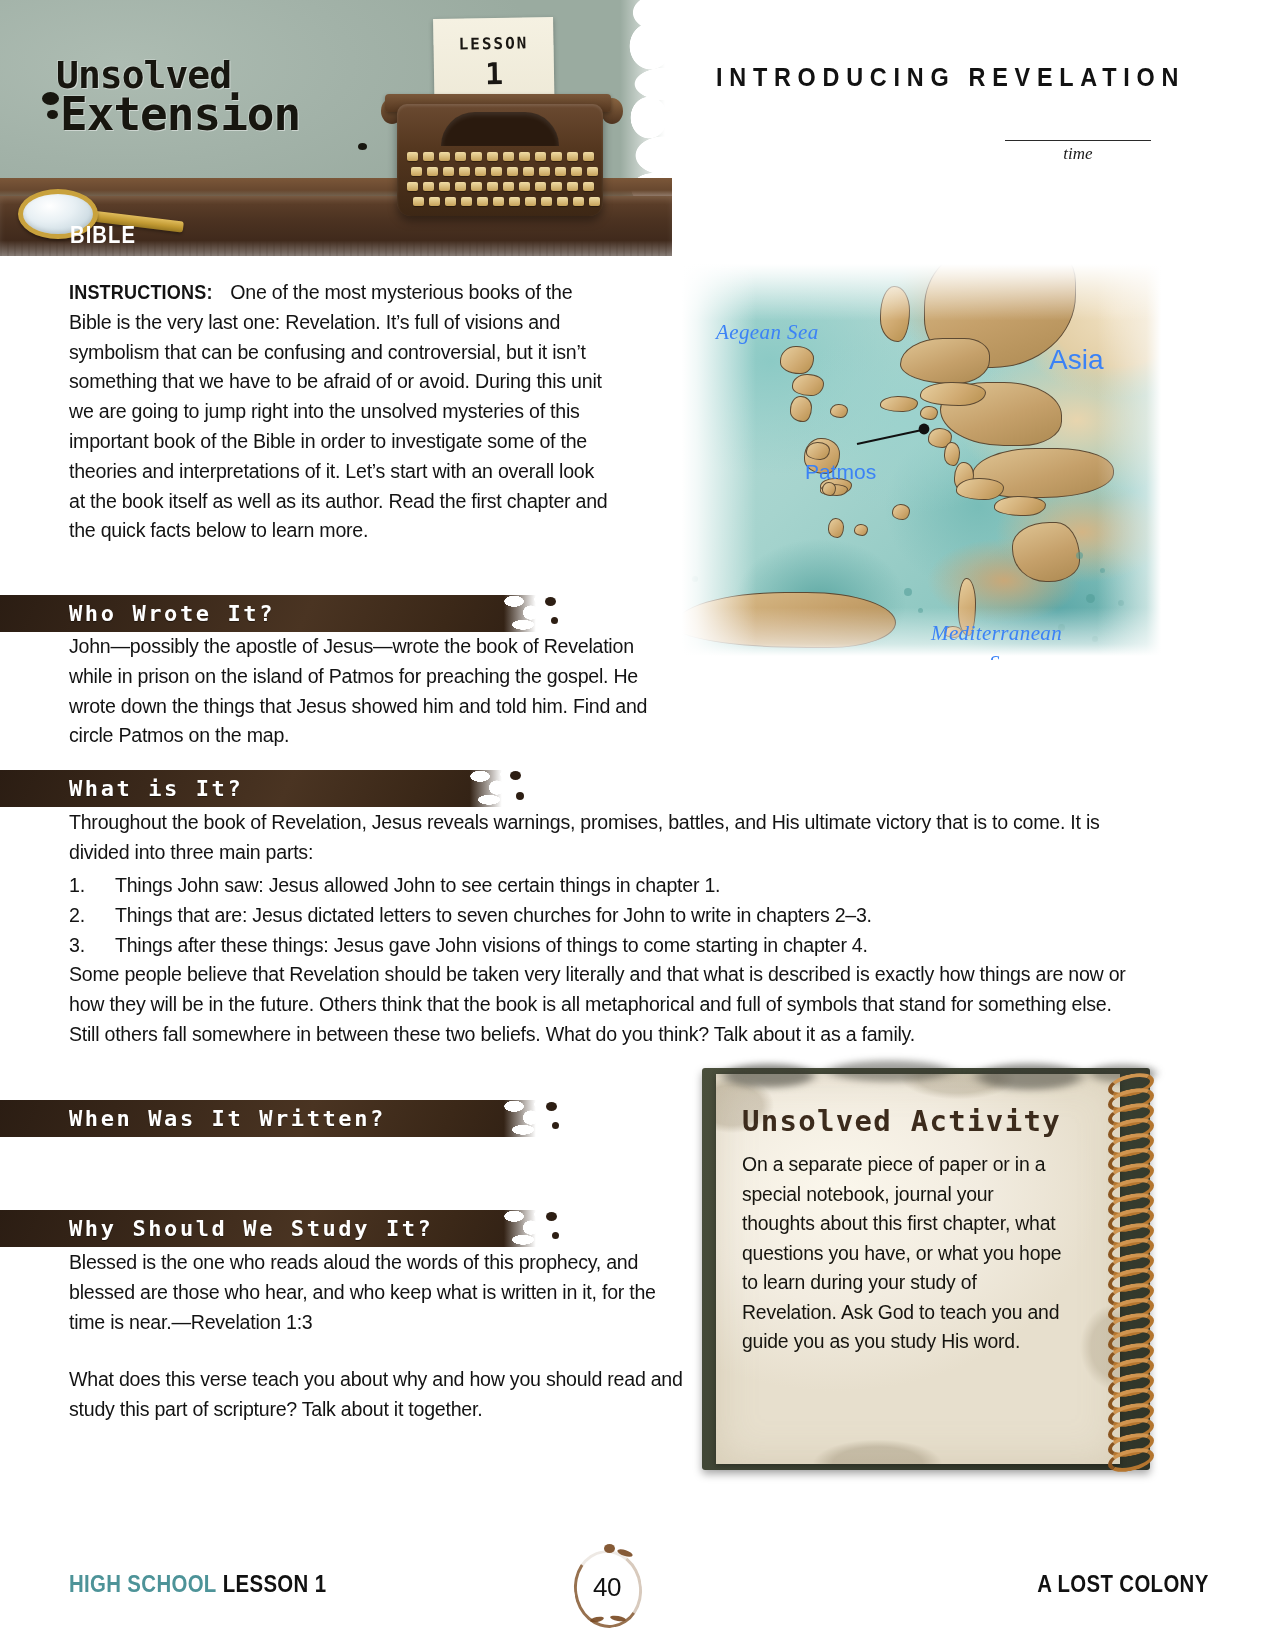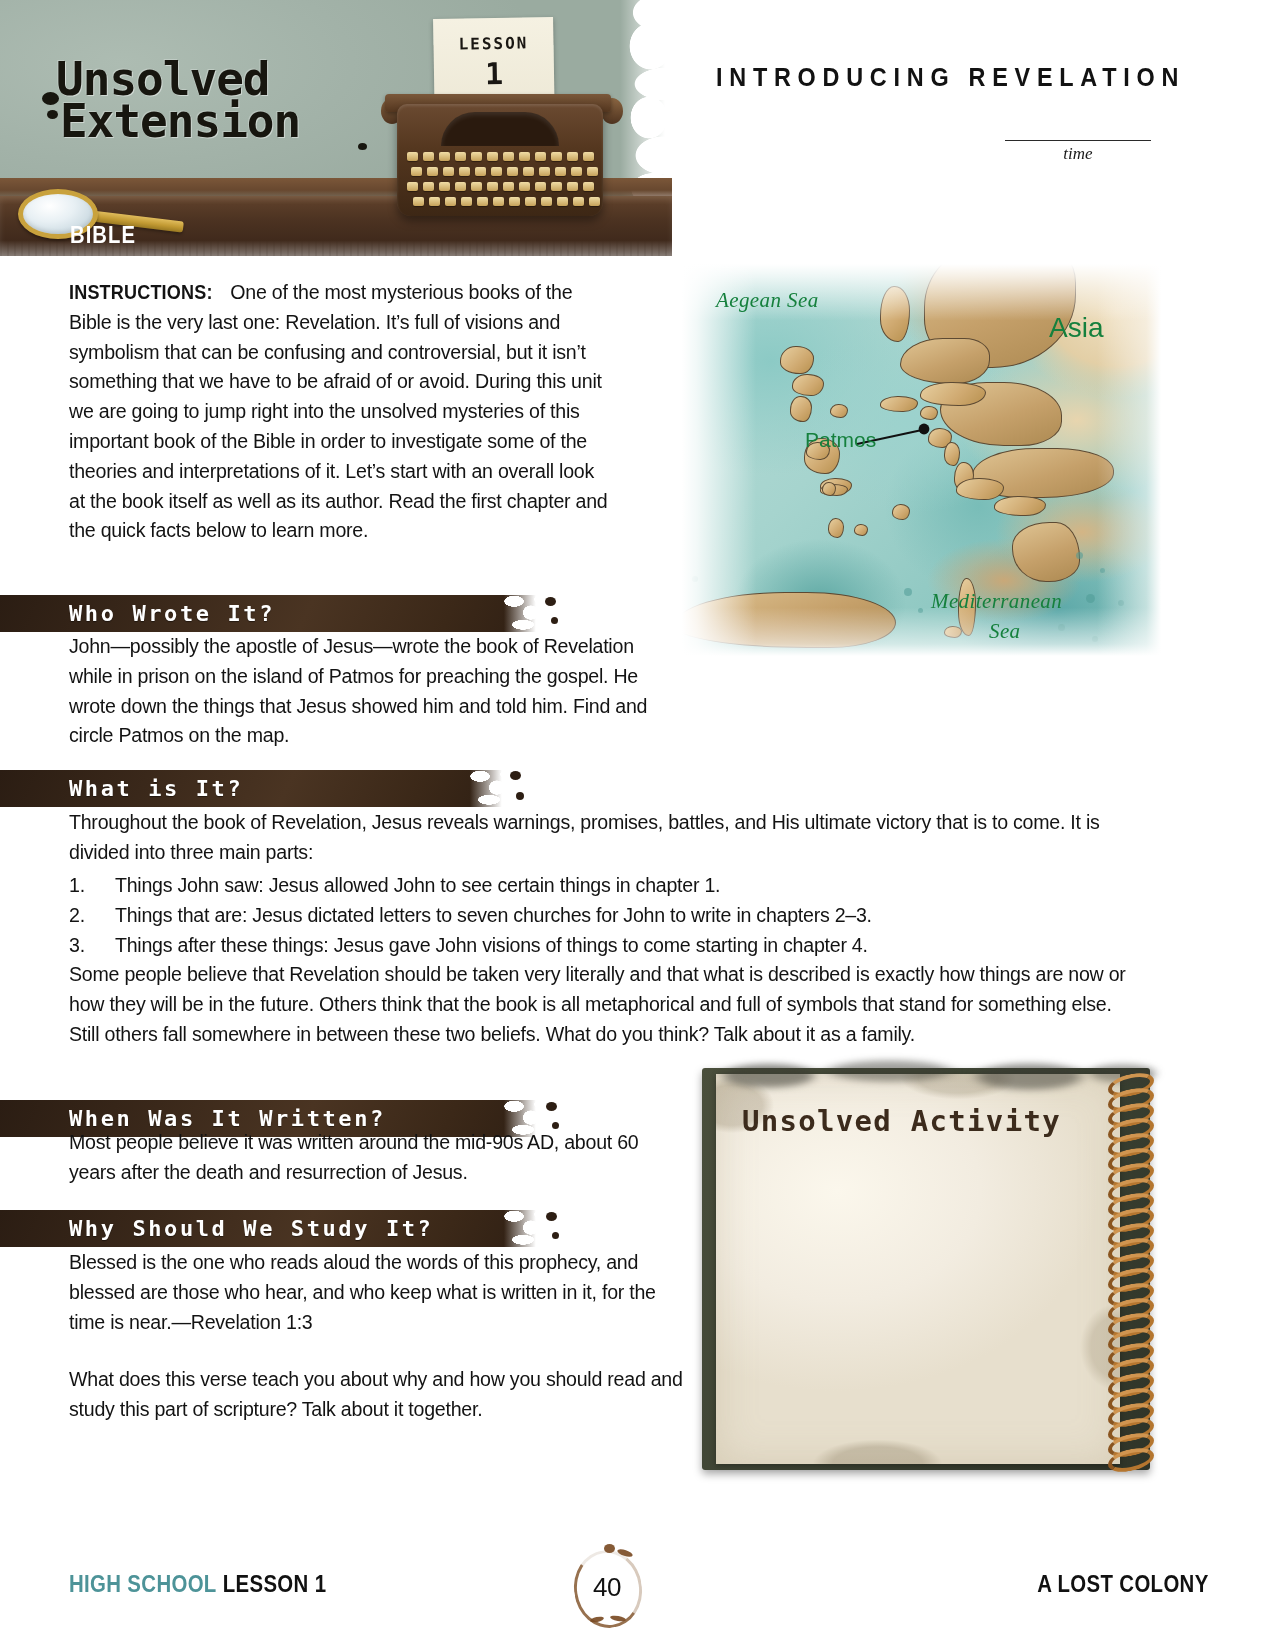--- a/index.html
+++ b/index.html
@@ -50,21 +50,21 @@
   }
   .hb-title{
     position:absolute;left:56px;top:58px;width:360px;
     font-family:"DejaVu Sans Mono", monospace;
     font-weight:700;
     color:#17160f;
     line-height:.92;
     text-shadow:1px 1px 0 rgba(255,255,255,.45), -1px -1px 0 rgba(255,255,255,.25);
     letter-spacing:-1px;
   }
-  .hb-title .l1{font-size:46px;display:block;}
+  .hb-title .l1{font-size:38px;display:block;}
   .hb-title .l2{font-size:46px;display:block;margin-left:4px;}
   .hb-splat{
     position:absolute;background:#17160f;border-radius:50%;
   }
   .hb-bible{
     position:absolute;left:70px;top:222px;
     font-family:"Liberation Sans Narrow","Liberation Sans",sans-serif;
     font-weight:700;font-size:23px;letter-spacing:1.2px;color:#fff;
     transform:scaleX(.88);transform-origin:left center;
   }
@@ -238,21 +238,22 @@
     border:1.3px solid #5d4a33;
     border-radius:48% 52% 40% 60%/55% 45% 58% 42%;
   }
   .mainland{
     position:absolute;
     background:linear-gradient(160deg,#dfc493,#c5a06a 55%,#ad8a52);
     border:1.4px solid #5d4a33;
   }
   .map-lbl{
     position:absolute;font-family:"Liberation Sans",sans-serif;
-    color:#15803d;
+    color:#3b82f6;
+    margin-top:32px;
   }
   .map-lbl.it{font-family:"Liberation Serif",serif;font-style:italic;font-size:21px;letter-spacing:.4px;}
   .splat-dot{position:absolute;border-radius:50%;background:#4e9a96;opacity:.55;}
 
   
   .notebook{
     position:absolute;left:694px;top:1060px;width:466px;height:418px;
   }
   .nb-shadow{
     position:absolute;left:-14px;top:-6px;width:486px;height:430px;
@@ -523,21 +524,20 @@
     </li>
   </ul>
   <div class="sect-body bodytext" style="left:69px;top:960px;width:1075px;">Some people believe that Revelation should be taken very literally and that what is described is exactly how things are now or how they will be in the future. Others think that the book is all metaphorical and full of symbols that stand for something else. Still others fall somewhere in between these two beliefs. What do you think? Talk about it as a family.</div>
 
   <div class="banner" style="top:1090px;width:556px;margin-top:10px;">
     <span class="btext">When Was It Written?</span>
     <span class="frayed" style="right:-8px;"></span>
     <span class="blob" style="left:546px;top:2px;width:11px;height:9px;"></span>
     <span class="blob" style="left:552px;top:22px;width:7px;height:7px;"></span>
   </div>
-  <div class="sect-body bodytext" style="left:69px;top:1128px;width:600px;">Most people believe it was written around the mid-90s AD, about 60 years after the death and resurrection of Jesus.</div>
 
   <div class="banner" style="top:1210px;width:556px;">
     <span class="btext">Why Should We Study It?</span>
     <span class="frayed" style="right:-8px;"></span>
     <span class="blob" style="left:546px;top:2px;width:11px;height:9px;"></span>
     <span class="blob" style="left:552px;top:22px;width:7px;height:7px;"></span>
   </div>
   <div class="sect-body bodytext" style="left:69px;top:1248px;width:620px;">Blessed is the one who reads aloud the words of this prophecy, and blessed are those who hear, and who keep what is written in it, for the time is near.—Revelation 1:3</div>
   <div class="sect-body bodytext" style="left:69px;top:1365px;width:620px;">What does this verse teach you about why and how you should read and study this part of scripture? Talk about it together.</div>
 
@@ -568,20 +568,21 @@
       <span class="coil-ring" style="top:270px"></span>
         <span class="coil-ring" style="top:285px"></span>
       <span class="coil-ring" style="top:300px"></span>
         <span class="coil-ring" style="top:315px"></span>
       <span class="coil-ring" style="top:330px"></span>
         <span class="coil-ring" style="top:345px"></span>
       <span class="coil-ring" style="top:360px"></span>
         <span class="coil-ring" style="top:375px"></span>
     </div>
     <div class="nb-heading">Unsolved Activity</div>
+    <div class="nb-text">On a separate piece of paper or in a special notebook, journal your thoughts about this first chapter, what questions you have, or what you hope to learn during your study of Revelation. Ask God to teach you and guide you as you study His word.</div>
   </div>
 
   <div class="ft-left">
     <span class="ft-hs">HIGH SCHOOL</span><span>&nbsp;</span><span class="ft-ls">LESSON 1</span>
   </div>
 
   <div class="pagenum-wrap">
     <div class="coffee-ring"></div>
     <div class="coffee-blob" style="left:42px;top:4px;width:11px;height:9px;"></div>
     <div class="coffee-blob" style="left:55px;top:10px;width:16px;height:6px;transform:rotate(18deg);"></div>

